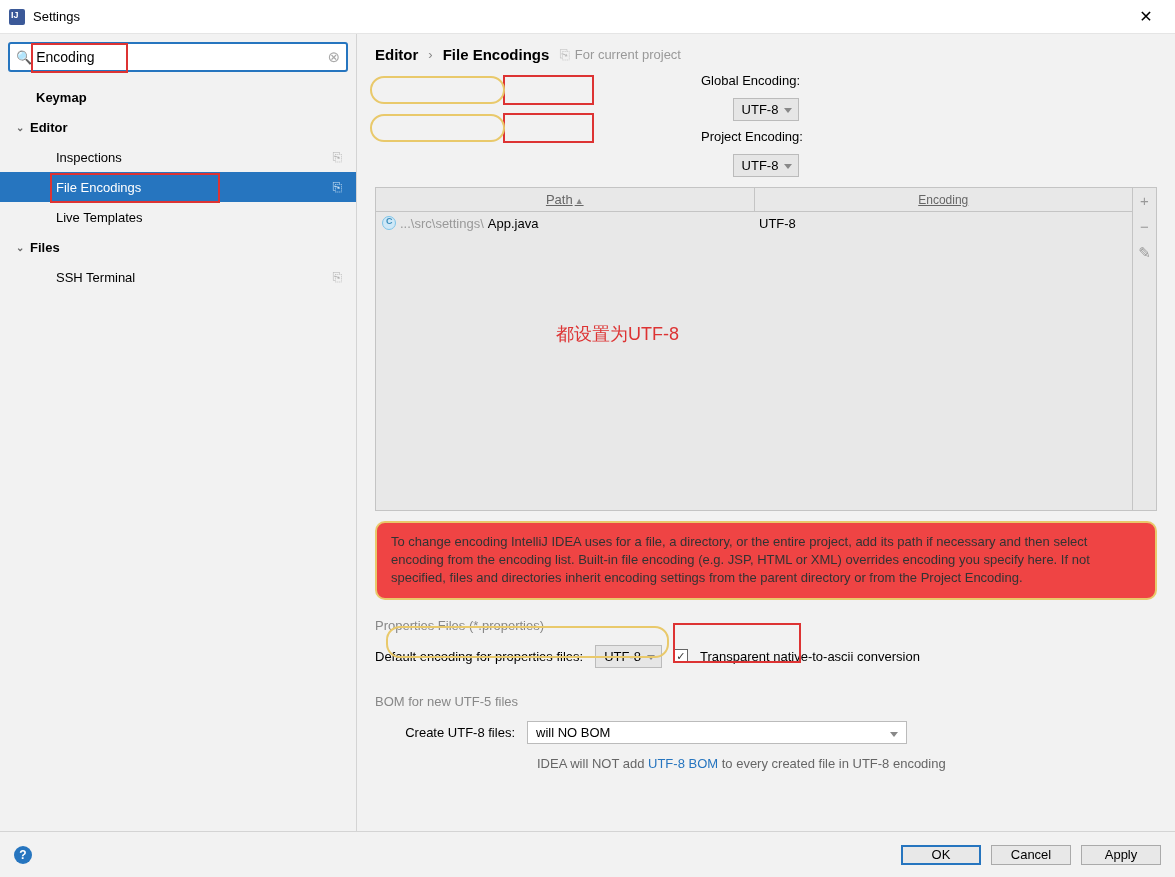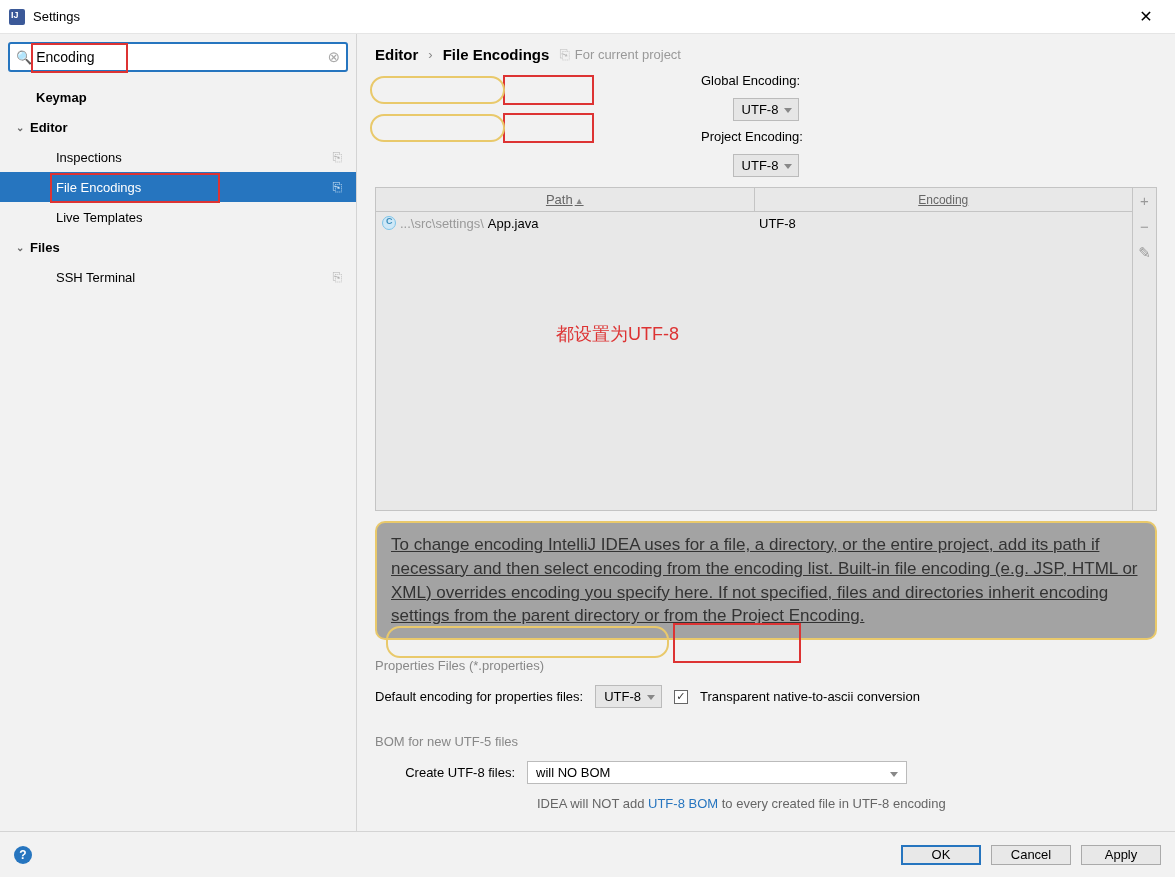--- a/index.html
+++ b/index.html
@@ -46,21 +46,21 @@
 .table-body { height: 298px; background: #e8e8e8; position: relative; }
 .row { display: flex; height: 22px; align-items: center; padding-left: 6px; }
 .row .cell-path { flex: 1; display: flex; align-items: center; gap: 4px; }
 .row .cell-enc { flex: 1; padding-left: 4px; }
 .file-icon { width: 14px; height: 14px; border-radius: 7px; background: #cfe8f7; border: 1px solid #7ec4e8; position: relative; }
 .file-icon::after { content: "C"; color: #3a8dbb; font-size: 9px; font-weight: bold; position: absolute; left: 3px; top: -1px; }
 .dim { color: #999; }
 .annotation { color: #d33; font-size: 18px; position: absolute; }
 .side-tools { width: 24px; background: #e8e8e8; border-left: 1px solid #c4c4c4; display: flex; flex-direction: column; align-items: center; }
 .side-tools span { height: 26px; line-height: 26px; color: #999; cursor: pointer; font-size: 15px; }
-.info-box { margin: 10px 18px 0 18px; border: 2px solid #e9c96b; border-radius: 10px; padding: 10px 14px; background: #a3a3a3; color: #333; font-size: 17px; line-height: 1.4; text-decoration: underline; }
+.info-box { margin: 10px 18px 0 18px; border: 2px solid #e9c96b; border-radius: 10px; padding: 10px 14px; background: #ef4444; color: #333; font-size: 13px; line-height: 1.4; }
 .section-title { color: #888; padding: 18px 18px 4px 18px; font-size: 13px; }
 .prop-row { display: flex; align-items: center; padding: 8px 18px; gap: 12px; position: relative; }
 .select-wide { background: #fff; border: 1px solid #bbb; padding: 3px 20px 3px 8px; position: relative; cursor: pointer; min-width: 380px; }
 .select-wide::after { content: ""; border-left: 4px solid transparent; border-right: 4px solid transparent; border-top: 5px solid #888; position: absolute; right: 8px; top: 10px; }
 .checkbox { width: 14px; height: 14px; border: 1px solid #666; display: inline-flex; align-items: center; justify-content: center; font-size: 11px; color: #333; background: #fff; }
 .bom-note { color: #666; padding: 4px 6px 0 180px; font-size: 13px; }
 .bom-note a { color: #2675bf; text-decoration: none; }
 .footer { height: 46px; border-top: 1px solid #d4d4d4; display: flex; align-items: center; padding: 0 14px; background: #f2f2f2; }
 .help-icon { width: 18px; height: 18px; border-radius: 9px; background: #2675bf; color: #fff; text-align: center; line-height: 18px; font-size: 12px; font-weight: bold; cursor: pointer; }
 .footer .spacer { flex: 1; }

